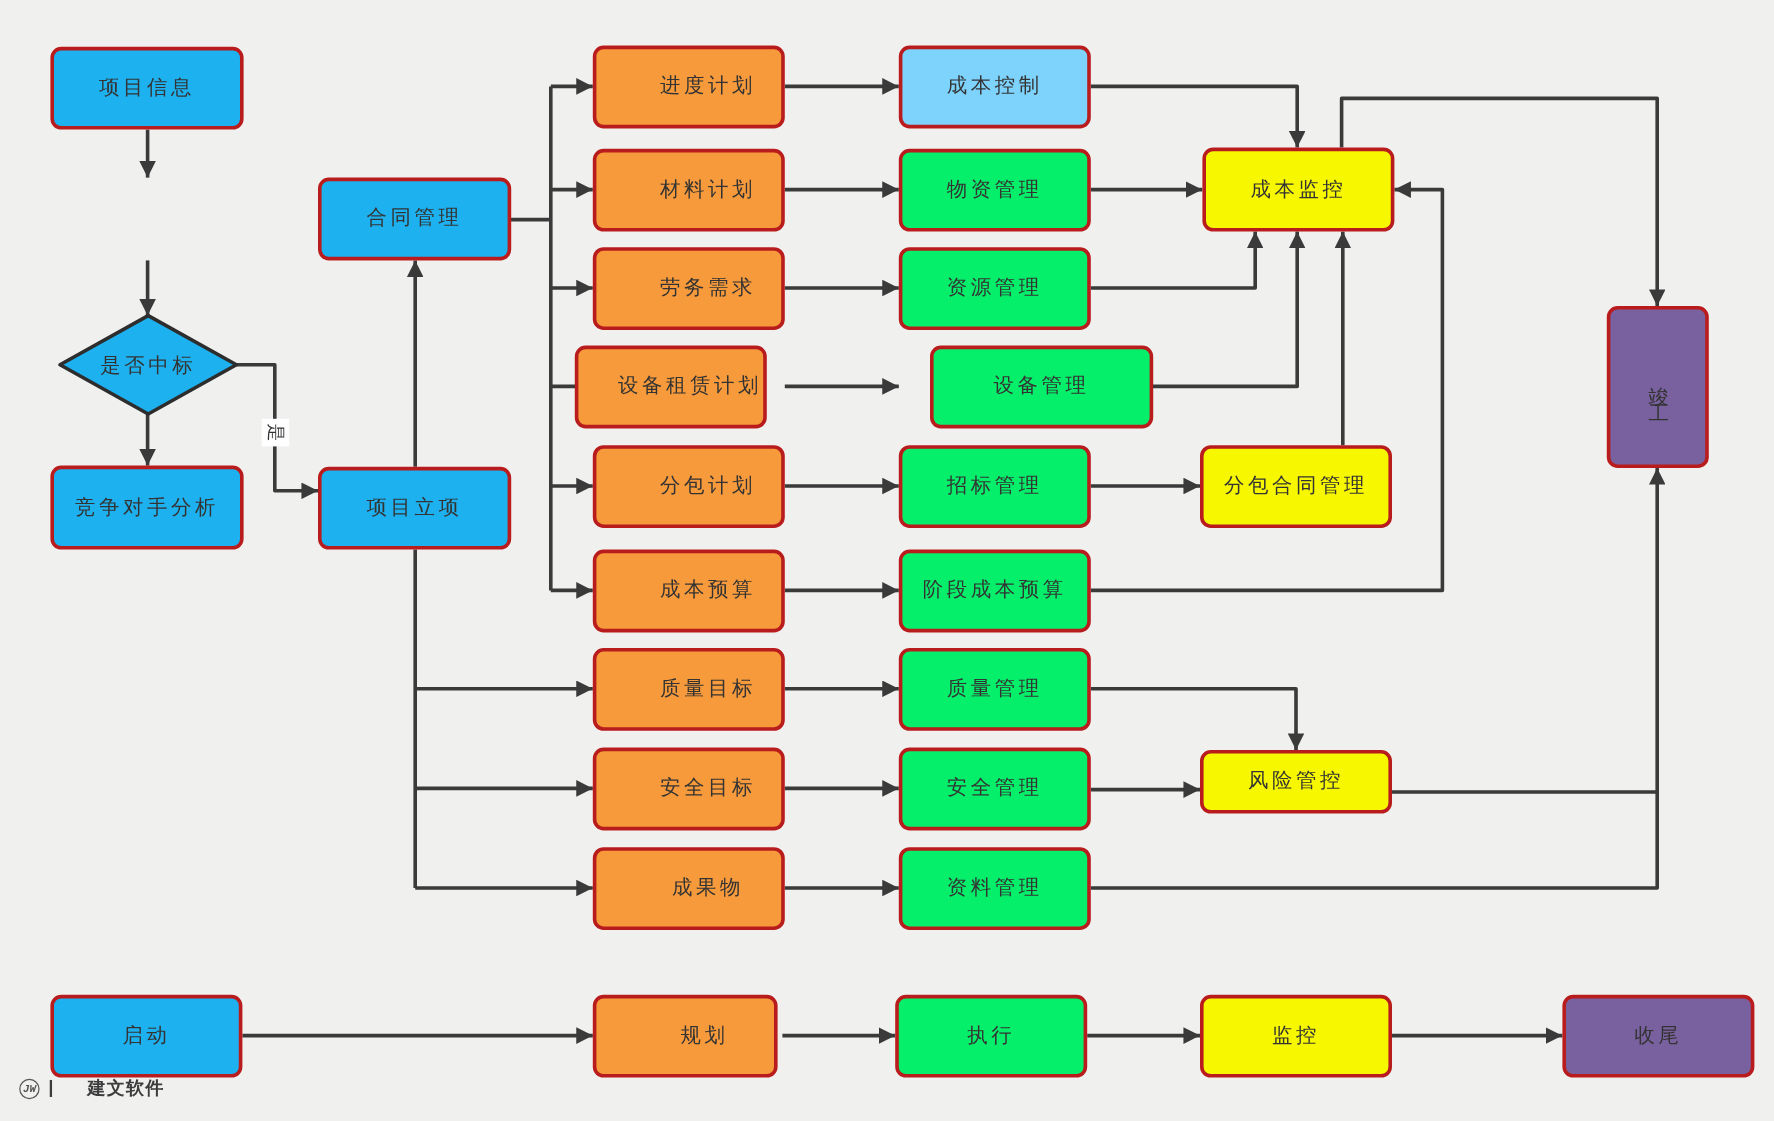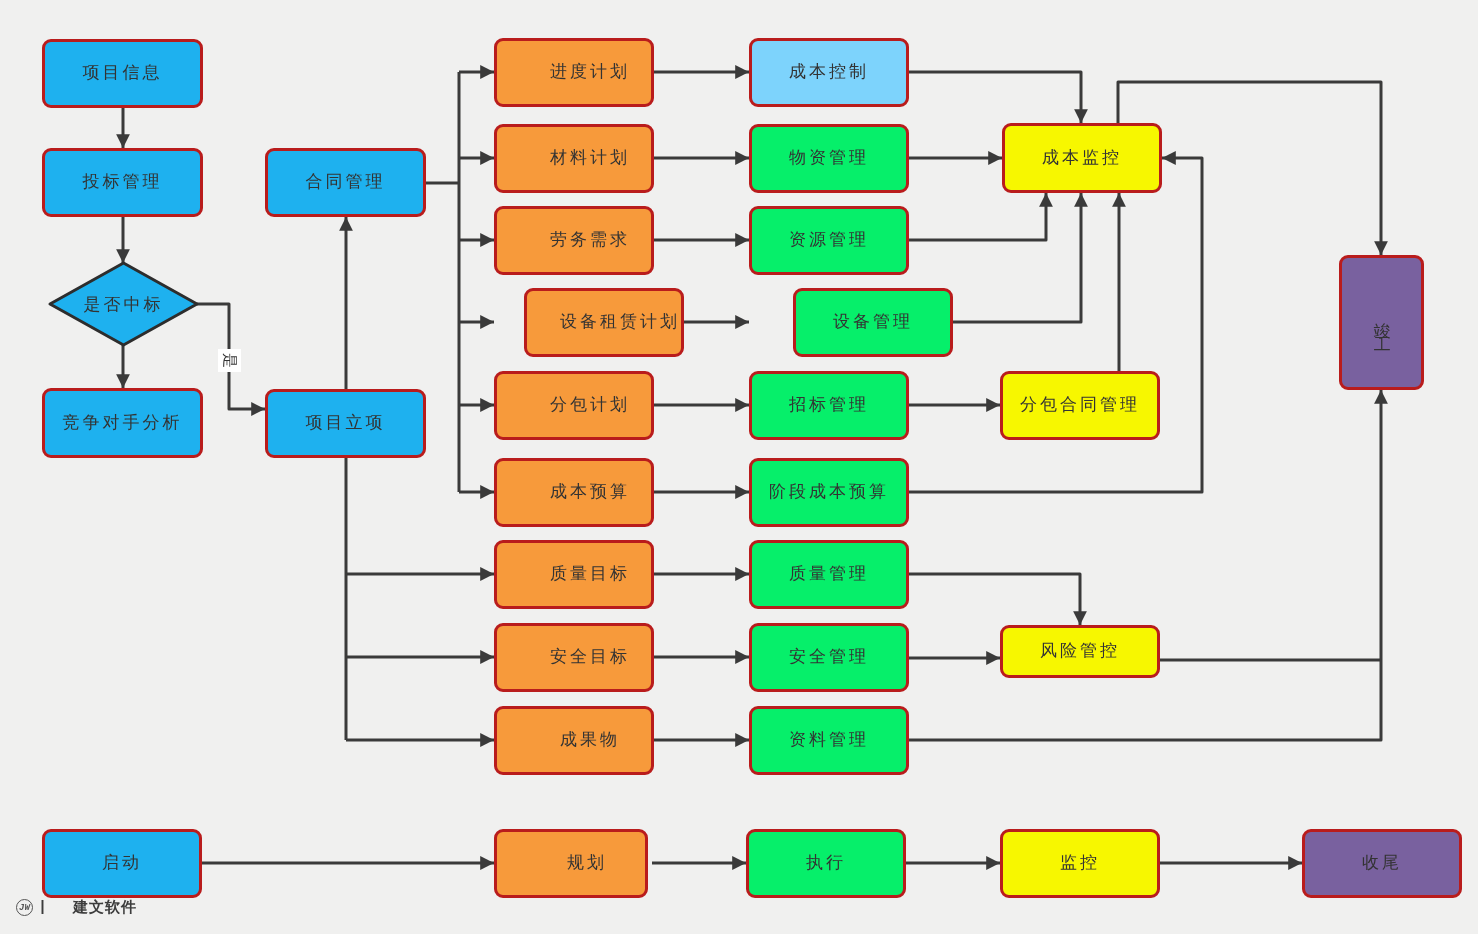--- a/index.html
+++ b/index.html
@@ -111,23 +111,20 @@
       <path d="M906,863 H1000" marker-end="url(#arrow)"></path>
       <path d="M1160,863 H1302" marker-end="url(#arrow)"></path>
 
       <polygon points="50,304 123.5,263 197,304 123.5,345" fill="#1eb1ef" stroke="#2d2d2d" stroke-width="3"></polygon>
     </g>
   </svg>
 
   <div class="node blue" style="left:42px;top:39px;width:161px;height:69px">
       <span>项目信息</span>
     </div>
-  <div class="node blue" style="left:42px;top:148px;width:161px;height:69px">
-      <span>投标管理</span>
-    </div>
   <div class="diamond-label" style="left:50px;top:263px;width:147px;height:82px">
       <span>是否中标</span>
     </div>
   <div class="node blue" style="left:42px;top:388px;width:161px;height:70px">
       <span>竞争对手分析</span>
     </div>
   <div class="node blue" style="left:265px;top:148px;width:161px;height:69px">
       <span>合同管理</span>
     </div>
   <div class="node blue" style="left:265px;top:389px;width:161px;height:69px">
@@ -140,21 +137,21 @@
 
   <div class="node orange" style="left:494px;top:38px;width:160px;height:69px">
       <span>进度计划</span>
     </div>
   <div class="node orange" style="left:494px;top:124px;width:160px;height:69px">
       <span>材料计划</span>
     </div>
   <div class="node orange" style="left:494px;top:206px;width:160px;height:69px">
       <span>劳务需求</span>
     </div>
-  <div class="node orange" style="left:524px;top:288px;width:160px;height:69px">
+  <div class="node orange" style="left:479px;top:288px;width:160px;height:69px">
       <span>设备租赁计划</span>
     </div>
   <div class="node orange" style="left:494px;top:371px;width:160px;height:69px">
       <span>分包计划</span>
     </div>
   <div class="node orange" style="left:494px;top:458px;width:160px;height:69px">
       <span>成本预算</span>
     </div>
   <div class="node orange" style="left:494px;top:540px;width:160px;height:69px">
       <span>质量目标</span>
@@ -168,21 +165,21 @@
 
   <div class="node mint" style="left:749px;top:38px;width:160px;height:69px">
       <span>成本控制</span>
     </div>
   <div class="node green" style="left:749px;top:124px;width:160px;height:69px">
       <span>物资管理</span>
     </div>
   <div class="node green" style="left:749px;top:206px;width:160px;height:69px">
       <span>资源管理</span>
     </div>
-  <div class="node green" style="left:793px;top:288px;width:160px;height:69px">
+  <div class="node green" style="left:775px;top:288px;width:186px;height:69px">
       <span>设备管理</span>
     </div>
   <div class="node green" style="left:749px;top:371px;width:160px;height:69px">
       <span>招标管理</span>
     </div>
   <div class="node green" style="left:749px;top:458px;width:160px;height:69px">
       <span>阶段成本预算</span>
     </div>
   <div class="node green" style="left:749px;top:540px;width:160px;height:69px">
       <span>质量管理</span>

